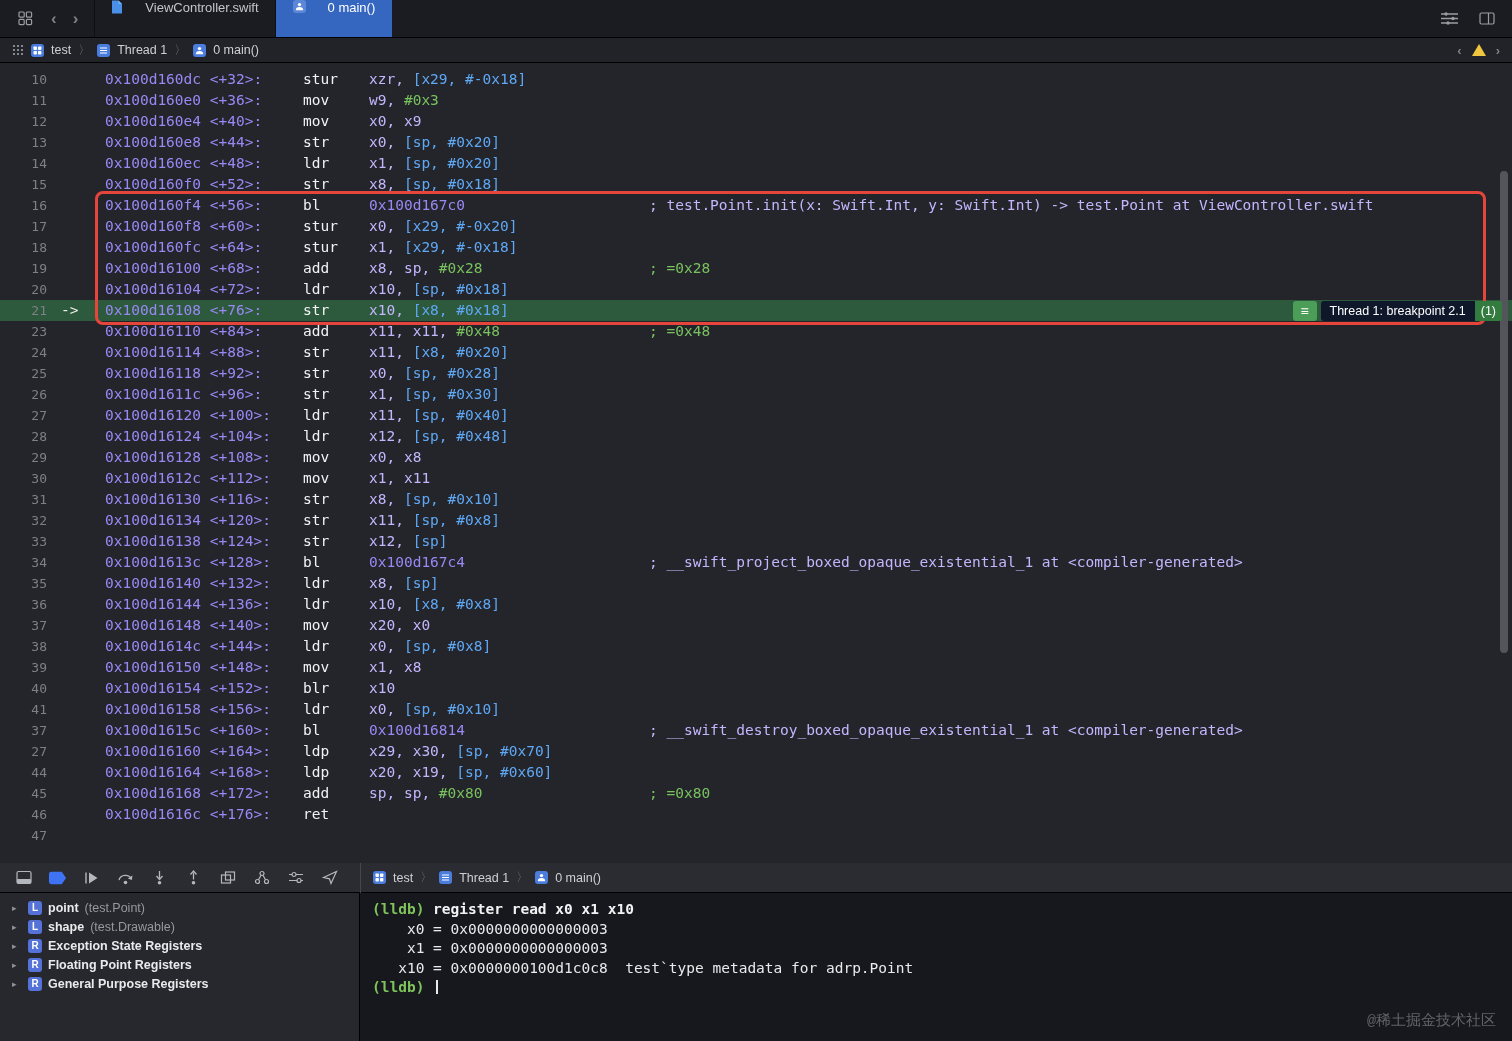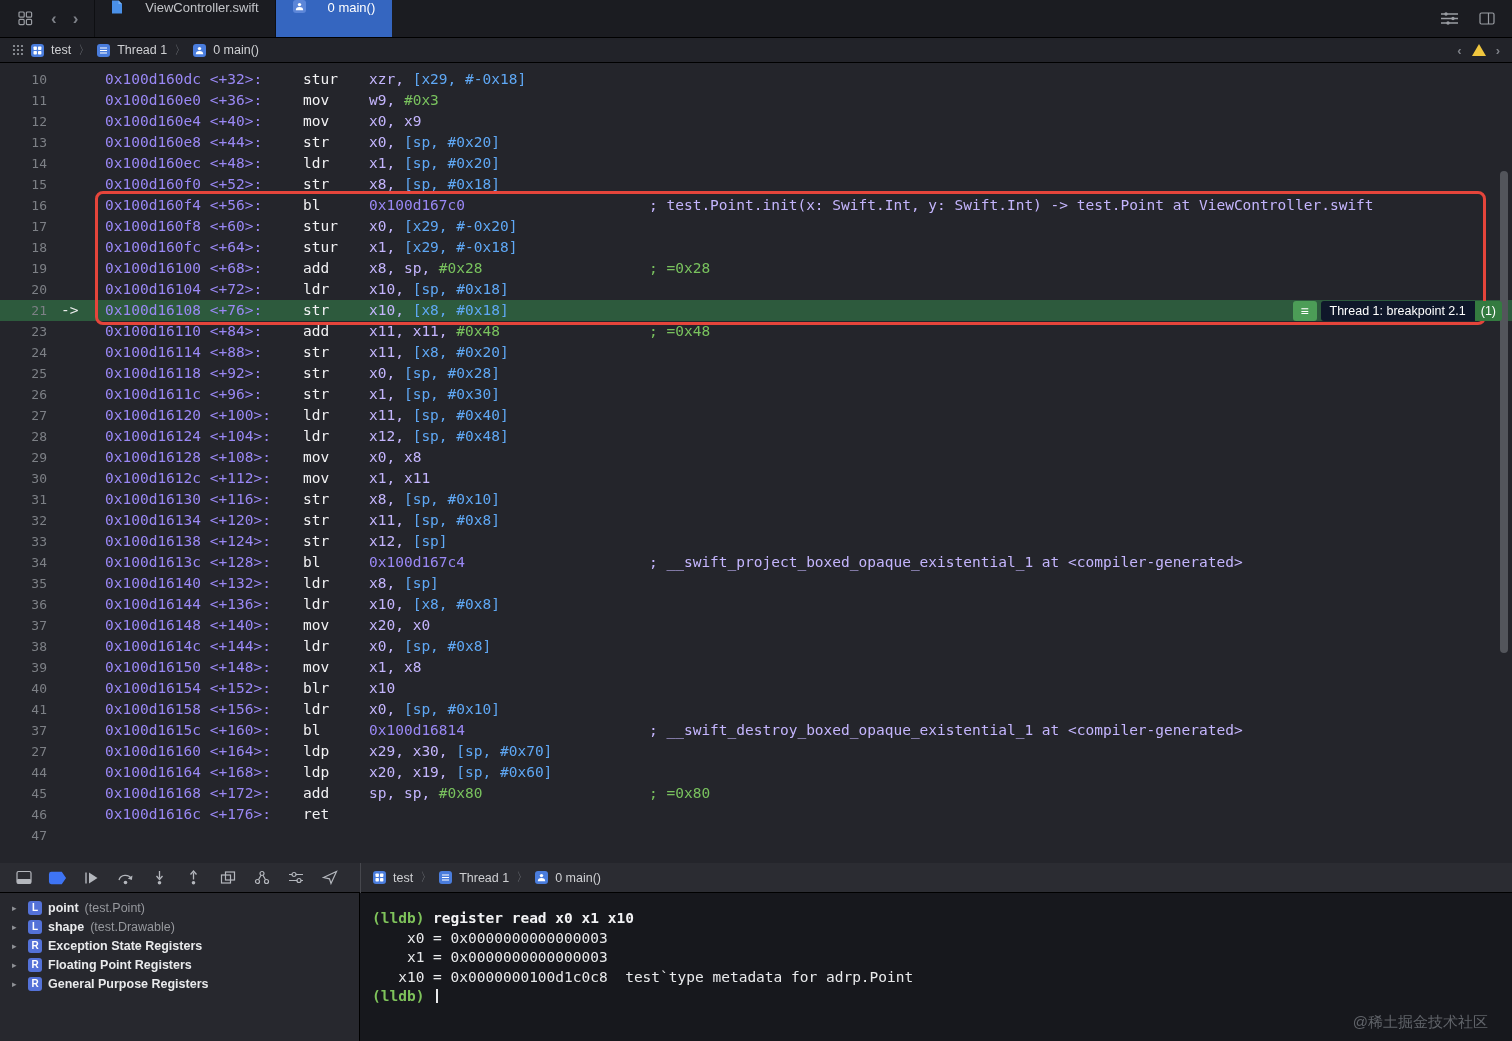--- a/index.html
+++ b/index.html
@@ -53,26 +53,26 @@
 
   
   .bottom{height:148px;display:flex;flex:none}
   .vars{width:360px;background:#27282e;border-right:1px solid #000;padding-top:5px;font-size:12.5px;flex:none}
   .var-row{height:19px;display:flex;align-items:center;padding-left:12px;gap:6px;color:#e9eaec;white-space:nowrap}
   .tri{color:#8f9297;font-size:9px;width:10px;flex:none}
   .vicon{width:14px;height:14px;border-radius:3px;background:#5472d8;color:#fff;font-size:10px;font-weight:bold;display:flex;align-items:center;justify-content:center;flex:none;font-family:"Liberation Sans",sans-serif}
   .vname{font-weight:bold}
   .vtype{color:#96989d}
 
-  .console{flex:1;background:#17181d;position:relative;padding:16px 0 0 12px;font-family:"DejaVu Sans Mono",monospace;font-size:14.5px;line-height:19.5px;color:#e9eaec}
+  .console{flex:1;background:#17181d;position:relative;padding:7px 0 0 12px;font-family:"DejaVu Sans Mono",monospace;font-size:14.5px;line-height:19.5px;color:#e9eaec}
   .con-line{white-space:pre}
   .prompt{color:#7fc35b;font-weight:bold}
   .cmd{font-weight:bold;color:#f2f2f4}
   .caret{display:inline-block;width:2px;height:14px;background:#e9eaec;vertical-align:-2px;margin-left:3px}
-  .watermark{position:absolute;right:24px;bottom:10px;color:#606369;font-size:15px;font-family:Liberation Sans, sans-serif}
+  .watermark{position:absolute;right:16px;bottom:10px;color:#606369;font-size:15px;font-family:Liberation Mono, monospace}
 
   svg{display:block}
 </style>
 </head>
 <body>
 
 <div class="app">
 
   <div class="tab-bar">
     <div class="nav-group">

